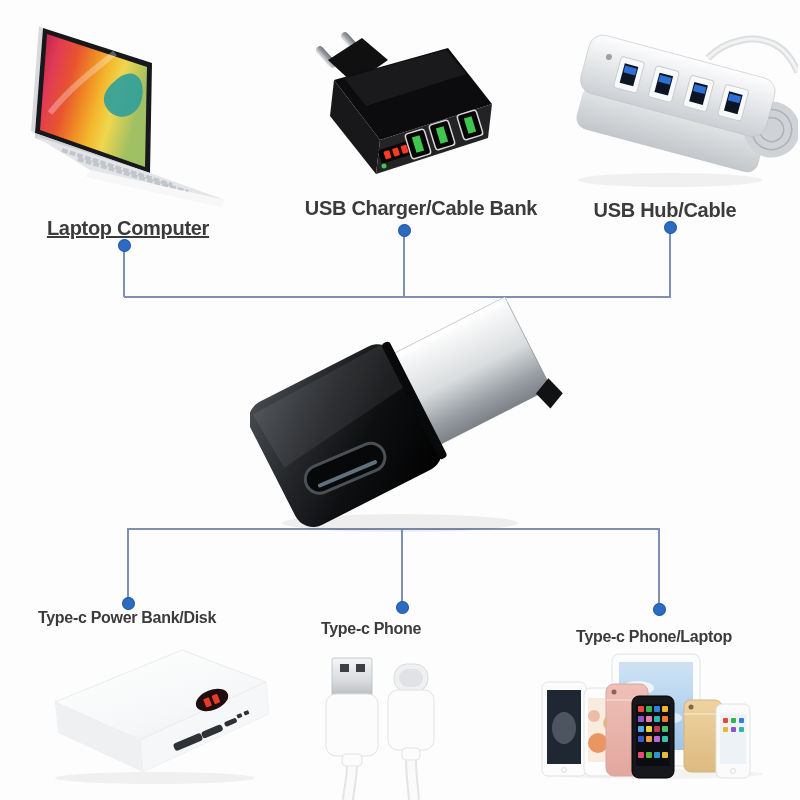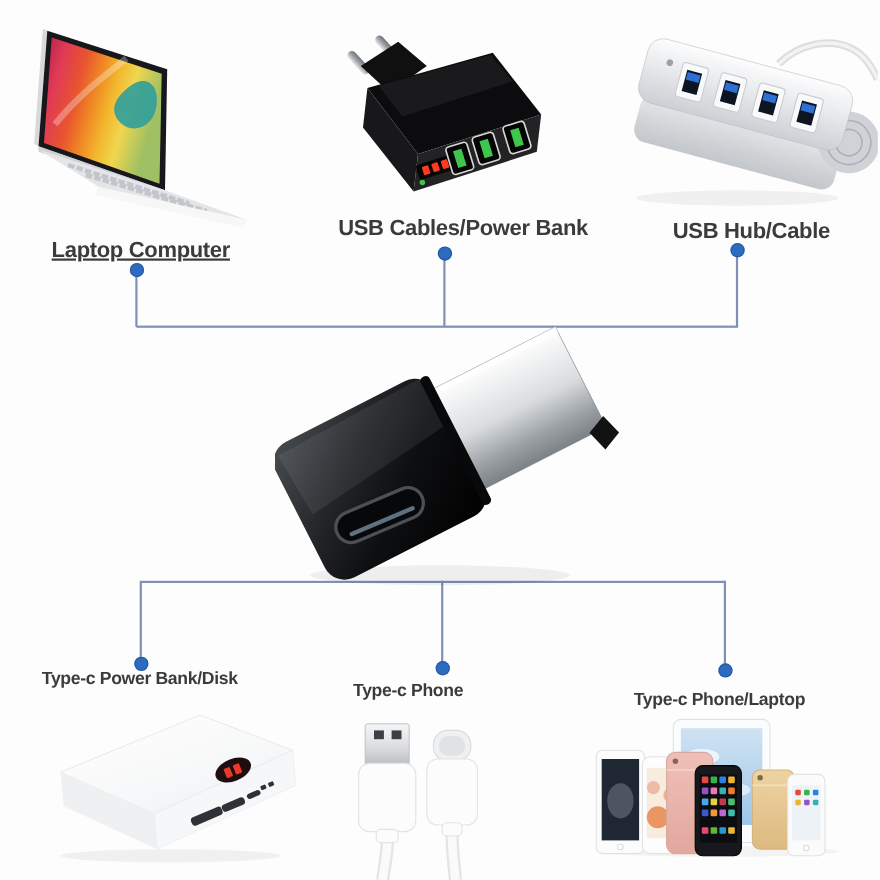--- a/index.html
+++ b/index.html
@@ -29,22 +29,22 @@
 
   <div class="line" style="left:128px;top:528px;width:532px;height:2px;"></div>
   <div class="line" style="left:127px;top:528px;width:2px;height:75px;"></div>
   <div class="line" style="left:401px;top:528px;width:2px;height:79px;"></div>
   <div class="line" style="left:658px;top:528px;width:2px;height:81px;"></div>
   <div class="dot" style="left:122px;top:597px;"></div>
   <div class="dot" style="left:396px;top:601px;"></div>
   <div class="dot" style="left:653px;top:603px;"></div>
 
   <div class="label top" style="left:128px;top:217px;text-decoration:underline;">Laptop Computer</div>
-  <div class="label top" style="left:421px;top:197px;">USB Cables/Power Bank</div>
-  <div class="label top" style="left:665px;top:199px;margin-left:18px;">USB Hub/Cable</div>
+  <div class="label top" style="left:421px;top:197px;">USB Charger/Cable Bank</div>
+  <div class="label top" style="left:665px;top:199px;">USB Hub/Cable</div>
   <div class="label bottom" style="left:127px;top:609px;">Type-c Power Bank/Disk</div>
   <div class="label bottom" style="left:371px;top:620px;">Type-c Phone</div>
   <div class="label bottom" style="left:654px;top:628px;">Type-c Phone/Laptop</div>
 
   <svg class="device" style="left:20px;top:18px;" width="215" height="200" viewBox="0 0 215 200">
     <defs>
       <linearGradient id="scrG" x1="0" y1="0" x2="1" y2="0.35">
         <stop offset="0" stop-color="#b51f45"></stop>
           <stop offset=".18" stop-color="#e03a56"></stop>
         <stop offset=".36" stop-color="#e8542f"></stop>

